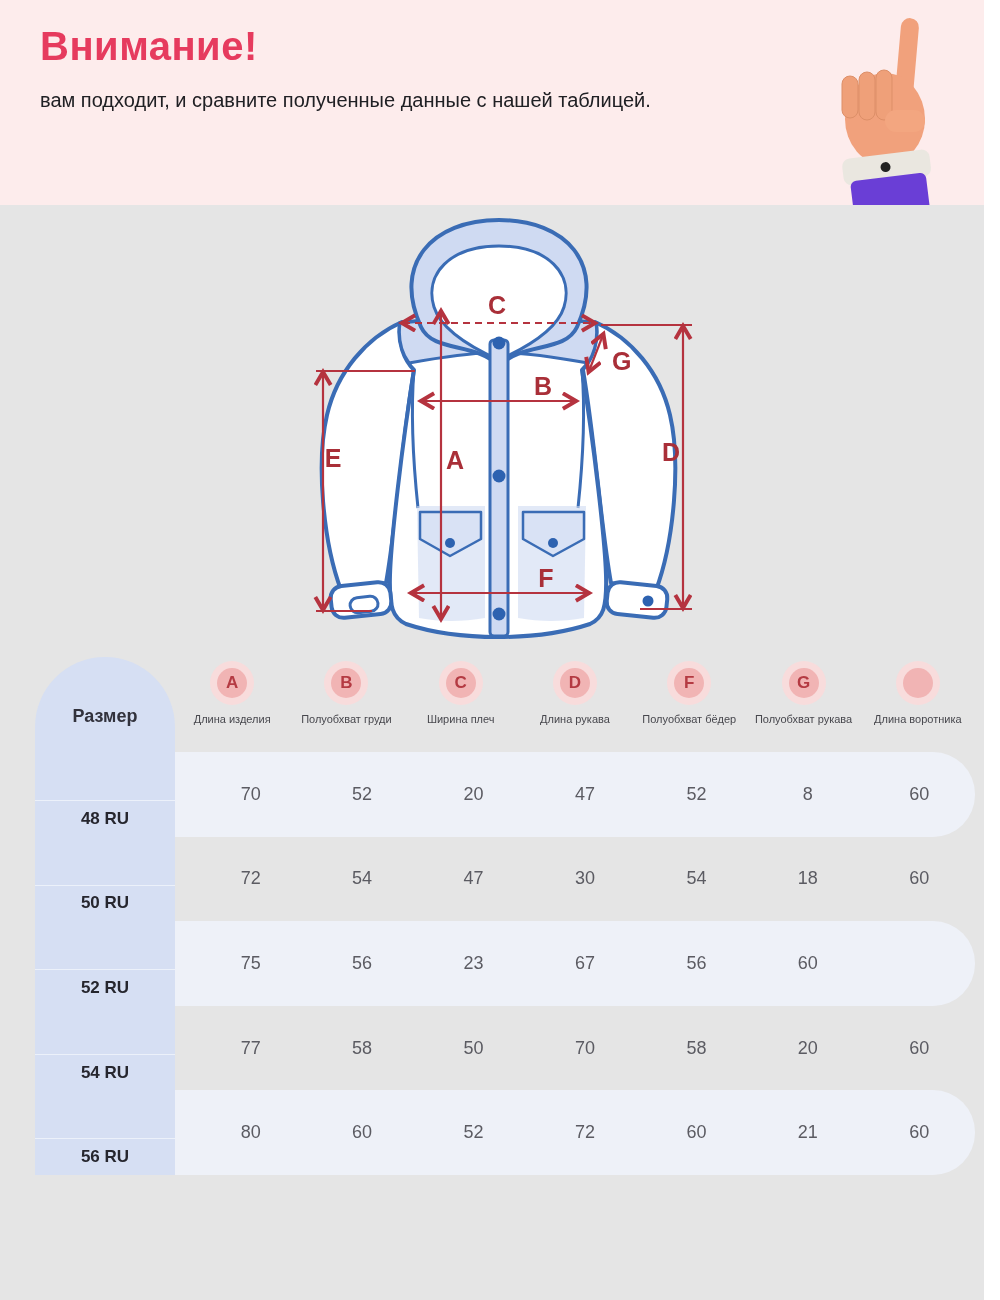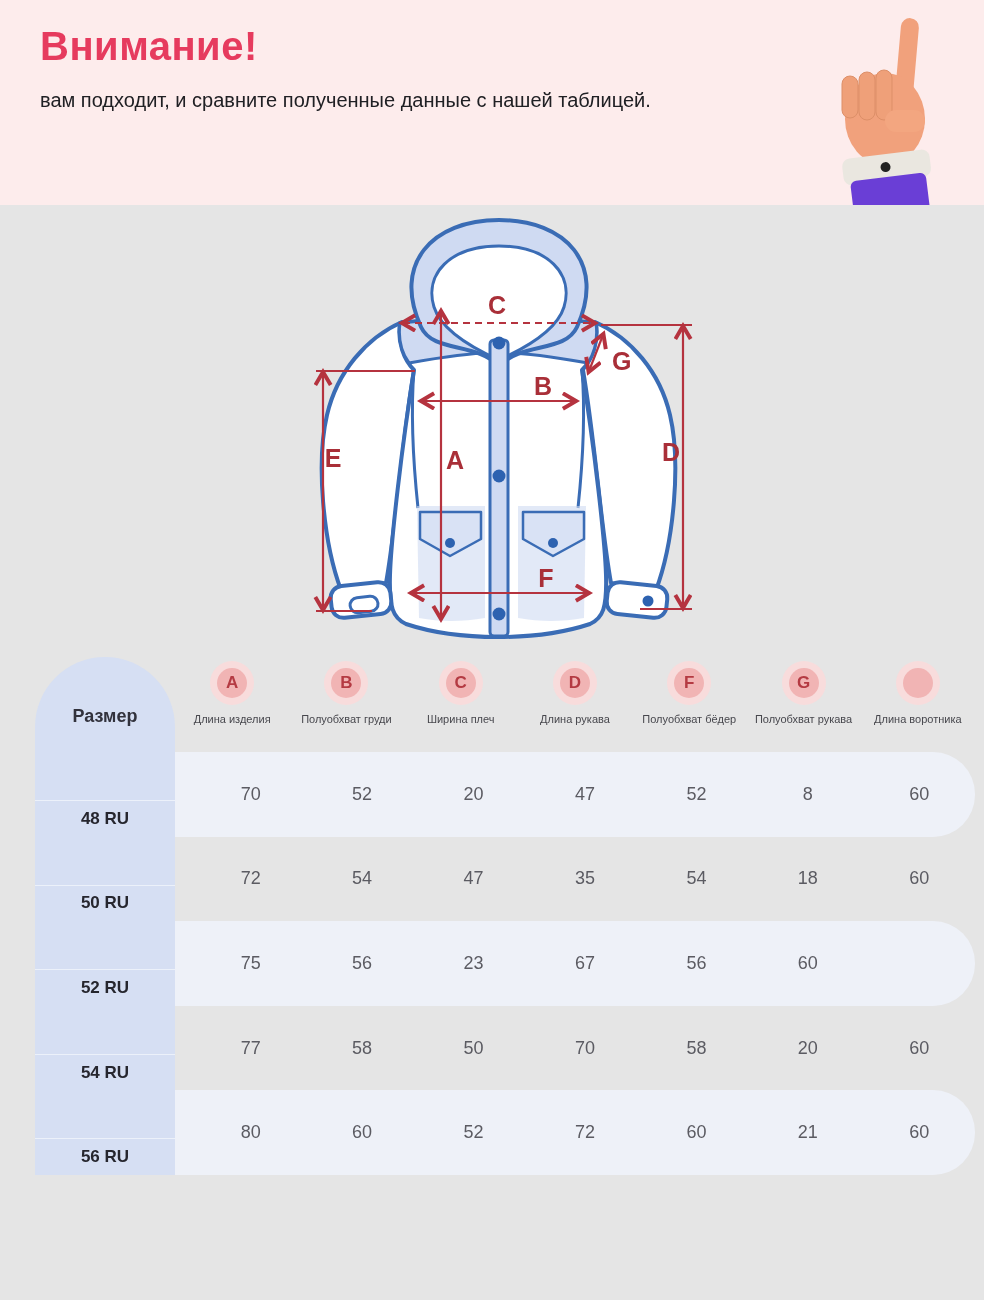--- a/index.html
+++ b/index.html
@@ -235,21 +235,21 @@
           <div class="vcell">8</div>
           <div class="vcell">60</div>
         </div>
       </div>
       <div class="trow">
         <div class="size-cell">50 RU</div>
         <div class="vals">
           <div class="vcell">72</div>
           <div class="vcell">54</div>
           <div class="vcell">47</div>
-          <div class="vcell">35</div>
+          <div class="vcell">30</div>
           <div class="vcell">54</div>
           <div class="vcell">18</div>
           <div class="vcell">60</div>
         </div>
       </div>
       <div class="trow">
         <div class="size-cell">52 RU</div>
         <div class="vals shaded">
           <div class="vcell">75</div>
           <div class="vcell">56</div>

